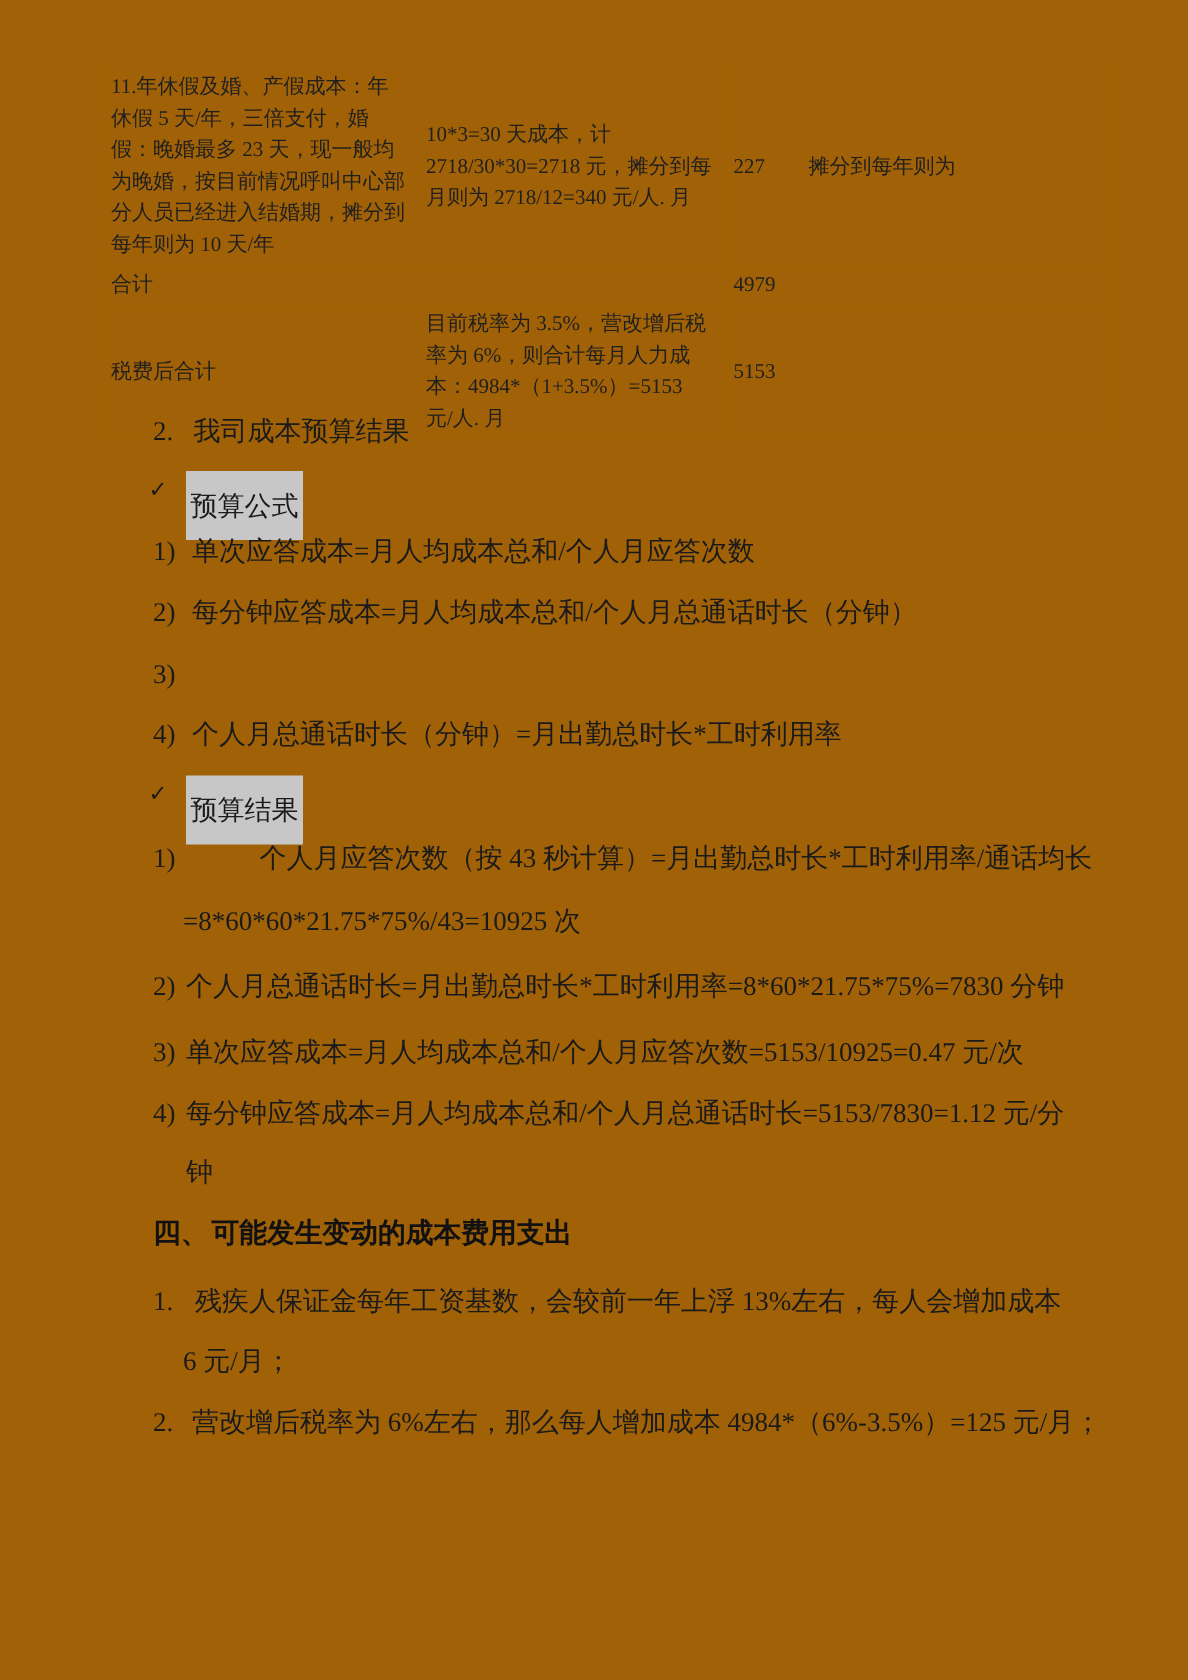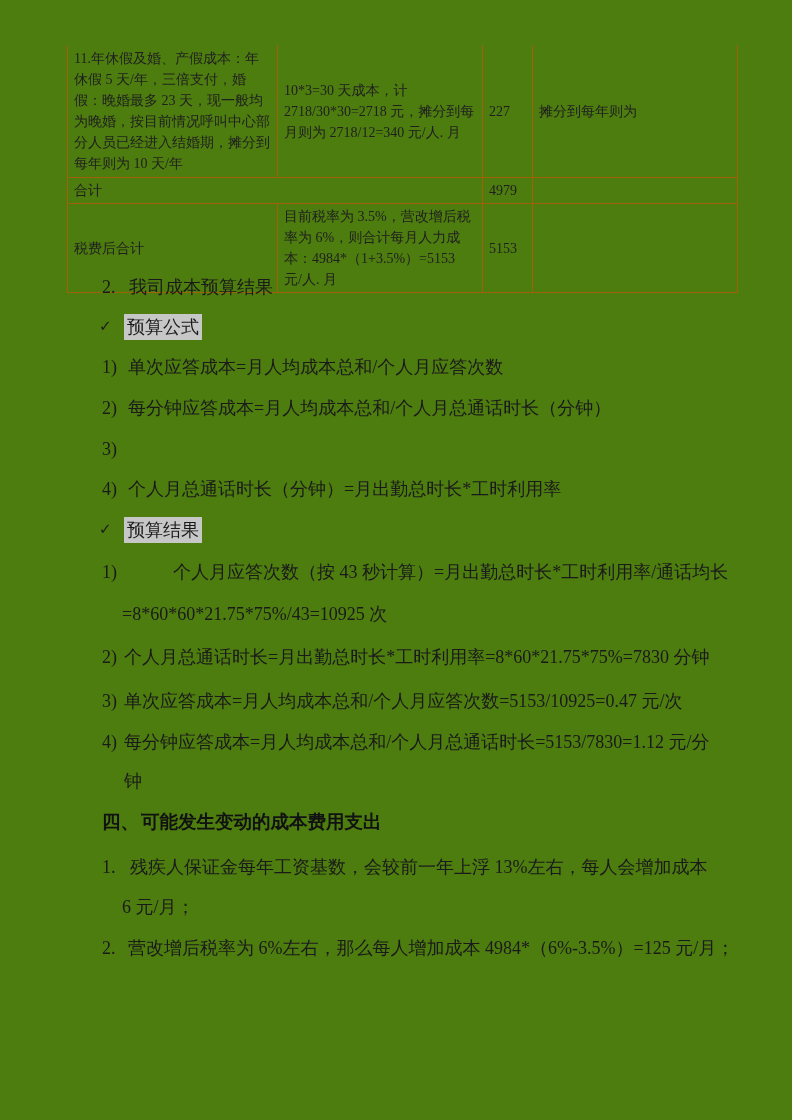--- a/index.html
+++ b/index.html
@@ -1,17 +1,17 @@
 <!DOCTYPE html>
 <html><head>
 <meta charset="utf-8">
 <style>
   html,body { margin:0; padding:0; background:#ffffff; }
   .page {
-    position:relative; width:792px; height:1120px; background:#4d7c0f;
+    position:relative; width:792px; height:1120px; background:#a16207;
     font-family:"Liberation Serif","DejaVu Serif",serif;
     color:#1a1a1a; overflow:hidden;
   }
   
   table.doc-table {
     position:absolute; left:67px; top:45px; width:670px;
     border-collapse:collapse; table-layout:fixed;
     font-size:14px; line-height:21px; color:#1f1f1f;
   }
   table.doc-table td {
@@ -19,21 +19,21 @@
     vertical-align:middle; overflow-wrap:break-word; word-break:normal;
   }
   table.doc-table tr.r1 td { border-top:none; height:128px; }
   table.doc-table tr.r2 td { height:16px; }
   table.doc-table tr.r3 td { height:58px; }
   
   .bline { position:absolute; left:0; width:792px; height:26px; font-size:18px; line-height:24px; }
   .mk { position:absolute; left:102px; white-space:nowrap; }
   .chk { left:99px; font-family:"DejaVu Sans","Liberation Sans",sans-serif; font-size:15px; }
   .tx { position:absolute; white-space:nowrap; }
-  .hl { background:#c7c7c7; padding:1px 3px; }
+  .hl { background:#c7c7c7; padding:11px 3px; }
   .heading .mk, .heading .tx {
     font-family:"Liberation Sans","DejaVu Sans",sans-serif;
     font-weight:bold; font-size:18.5px; color:#111;
   }
 </style>
 </head>
 <body>
 
 <div class="page">
 

